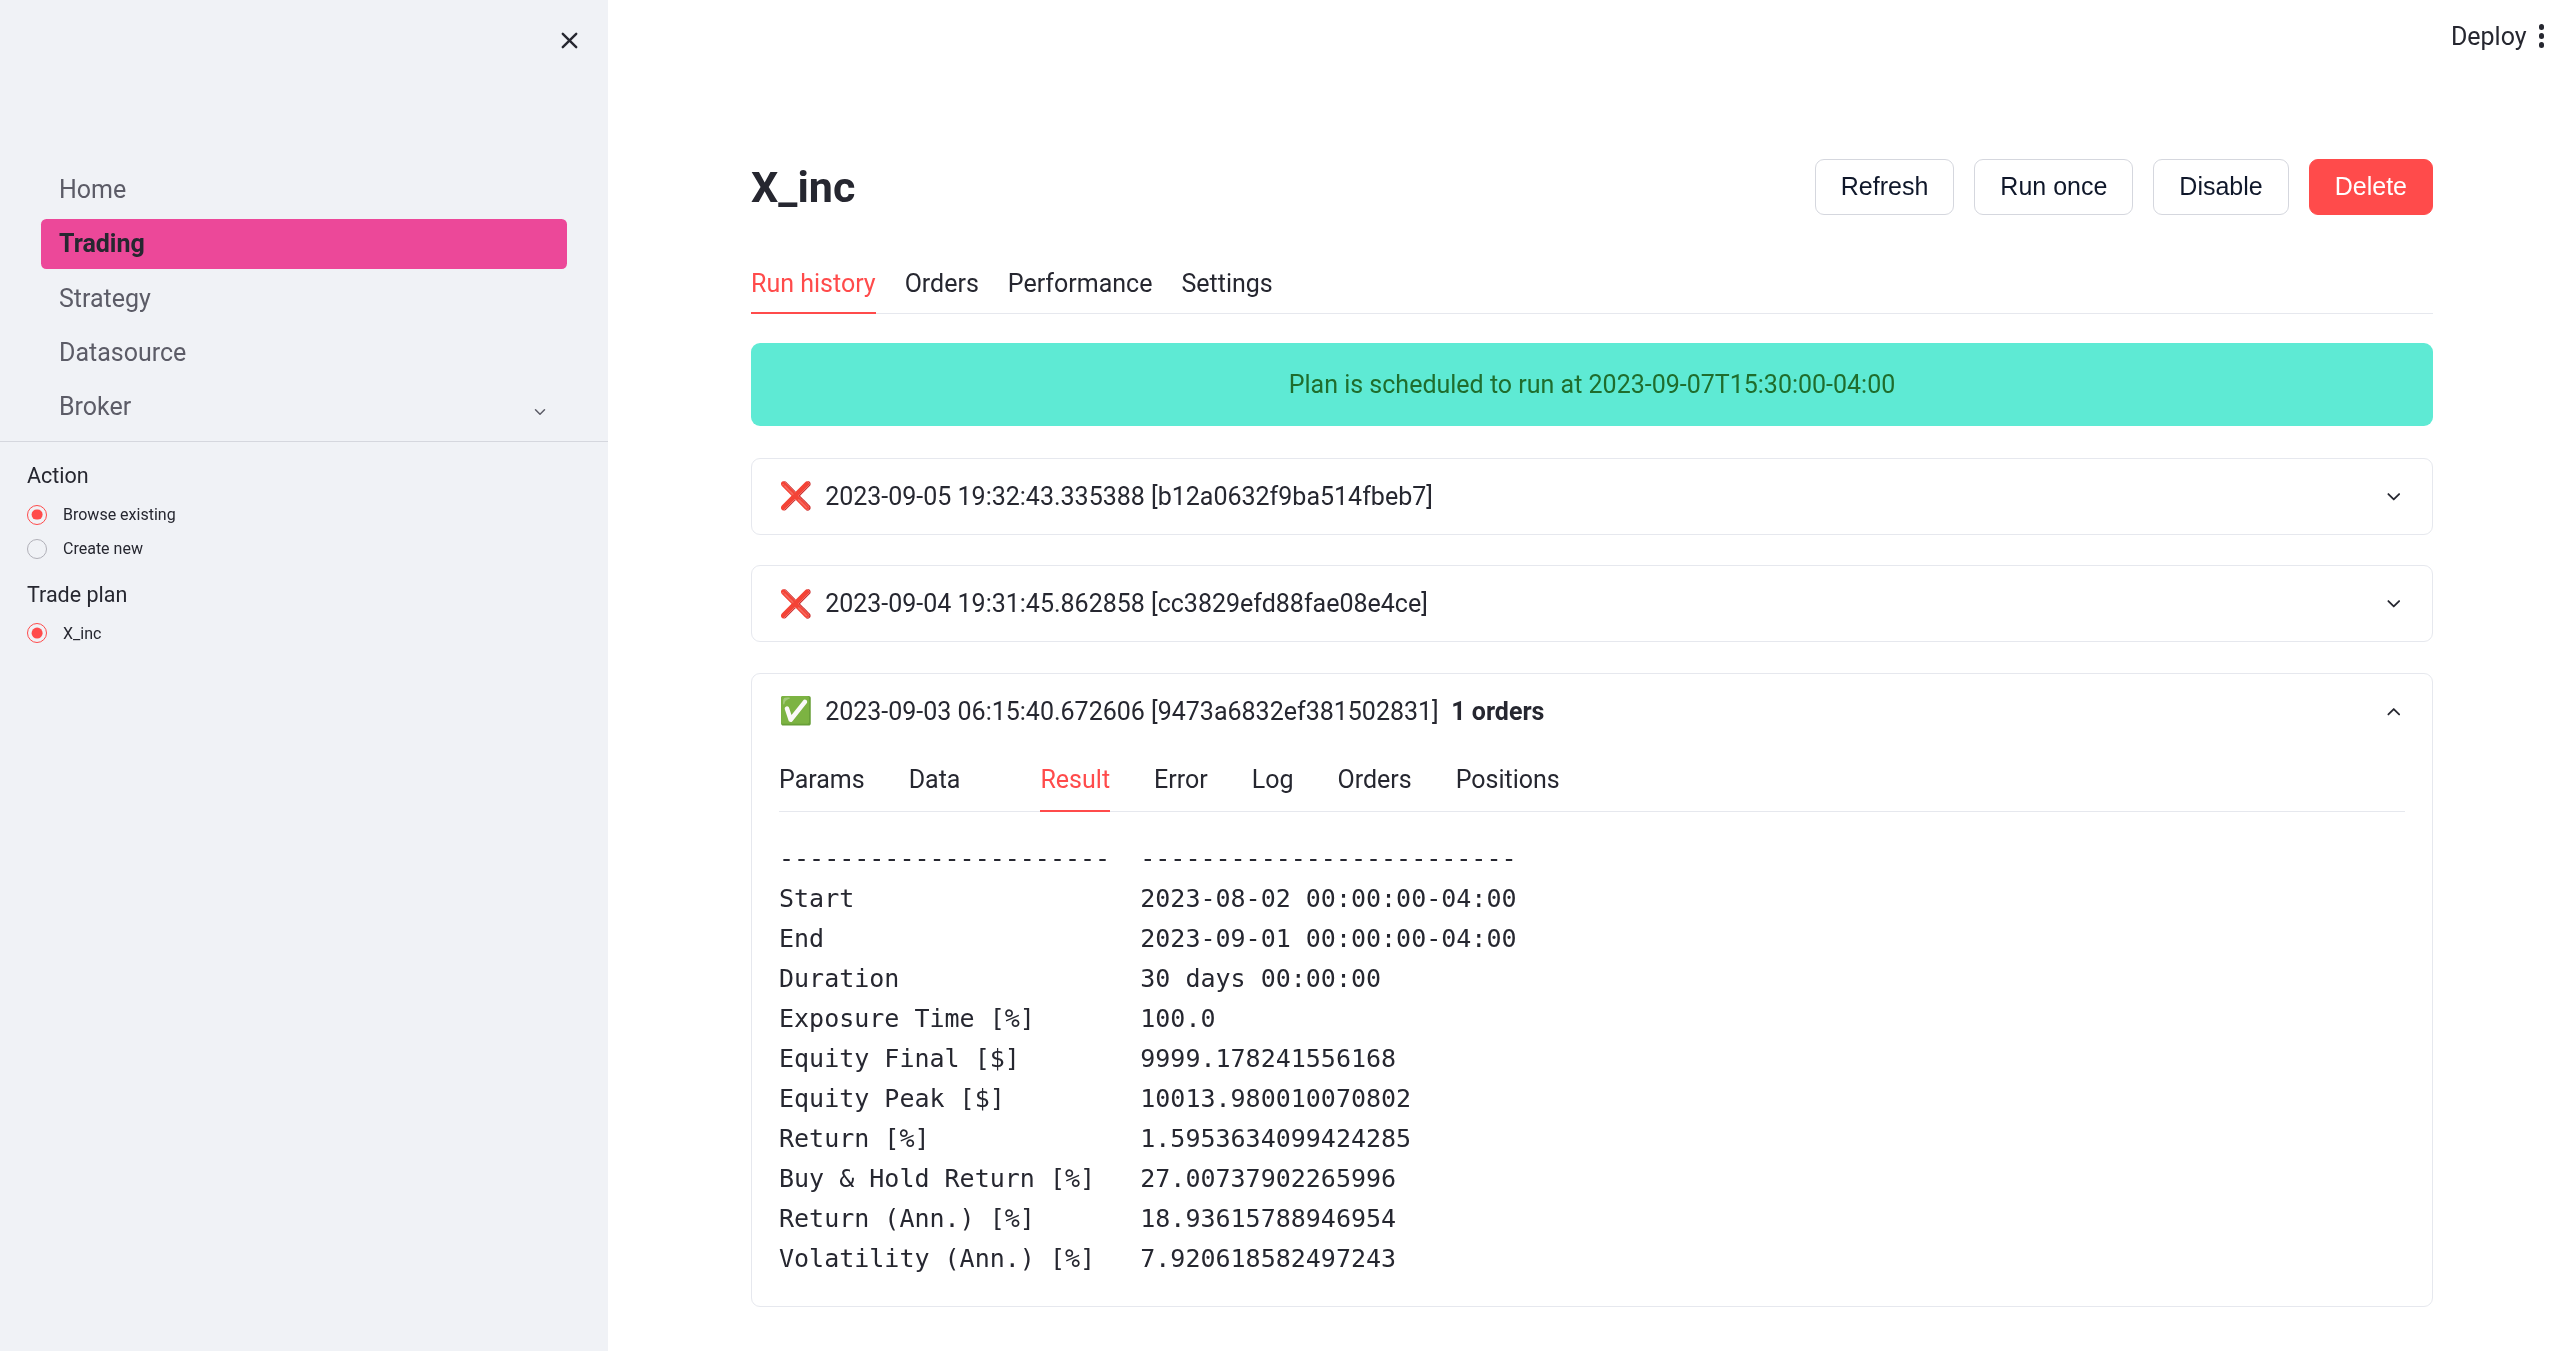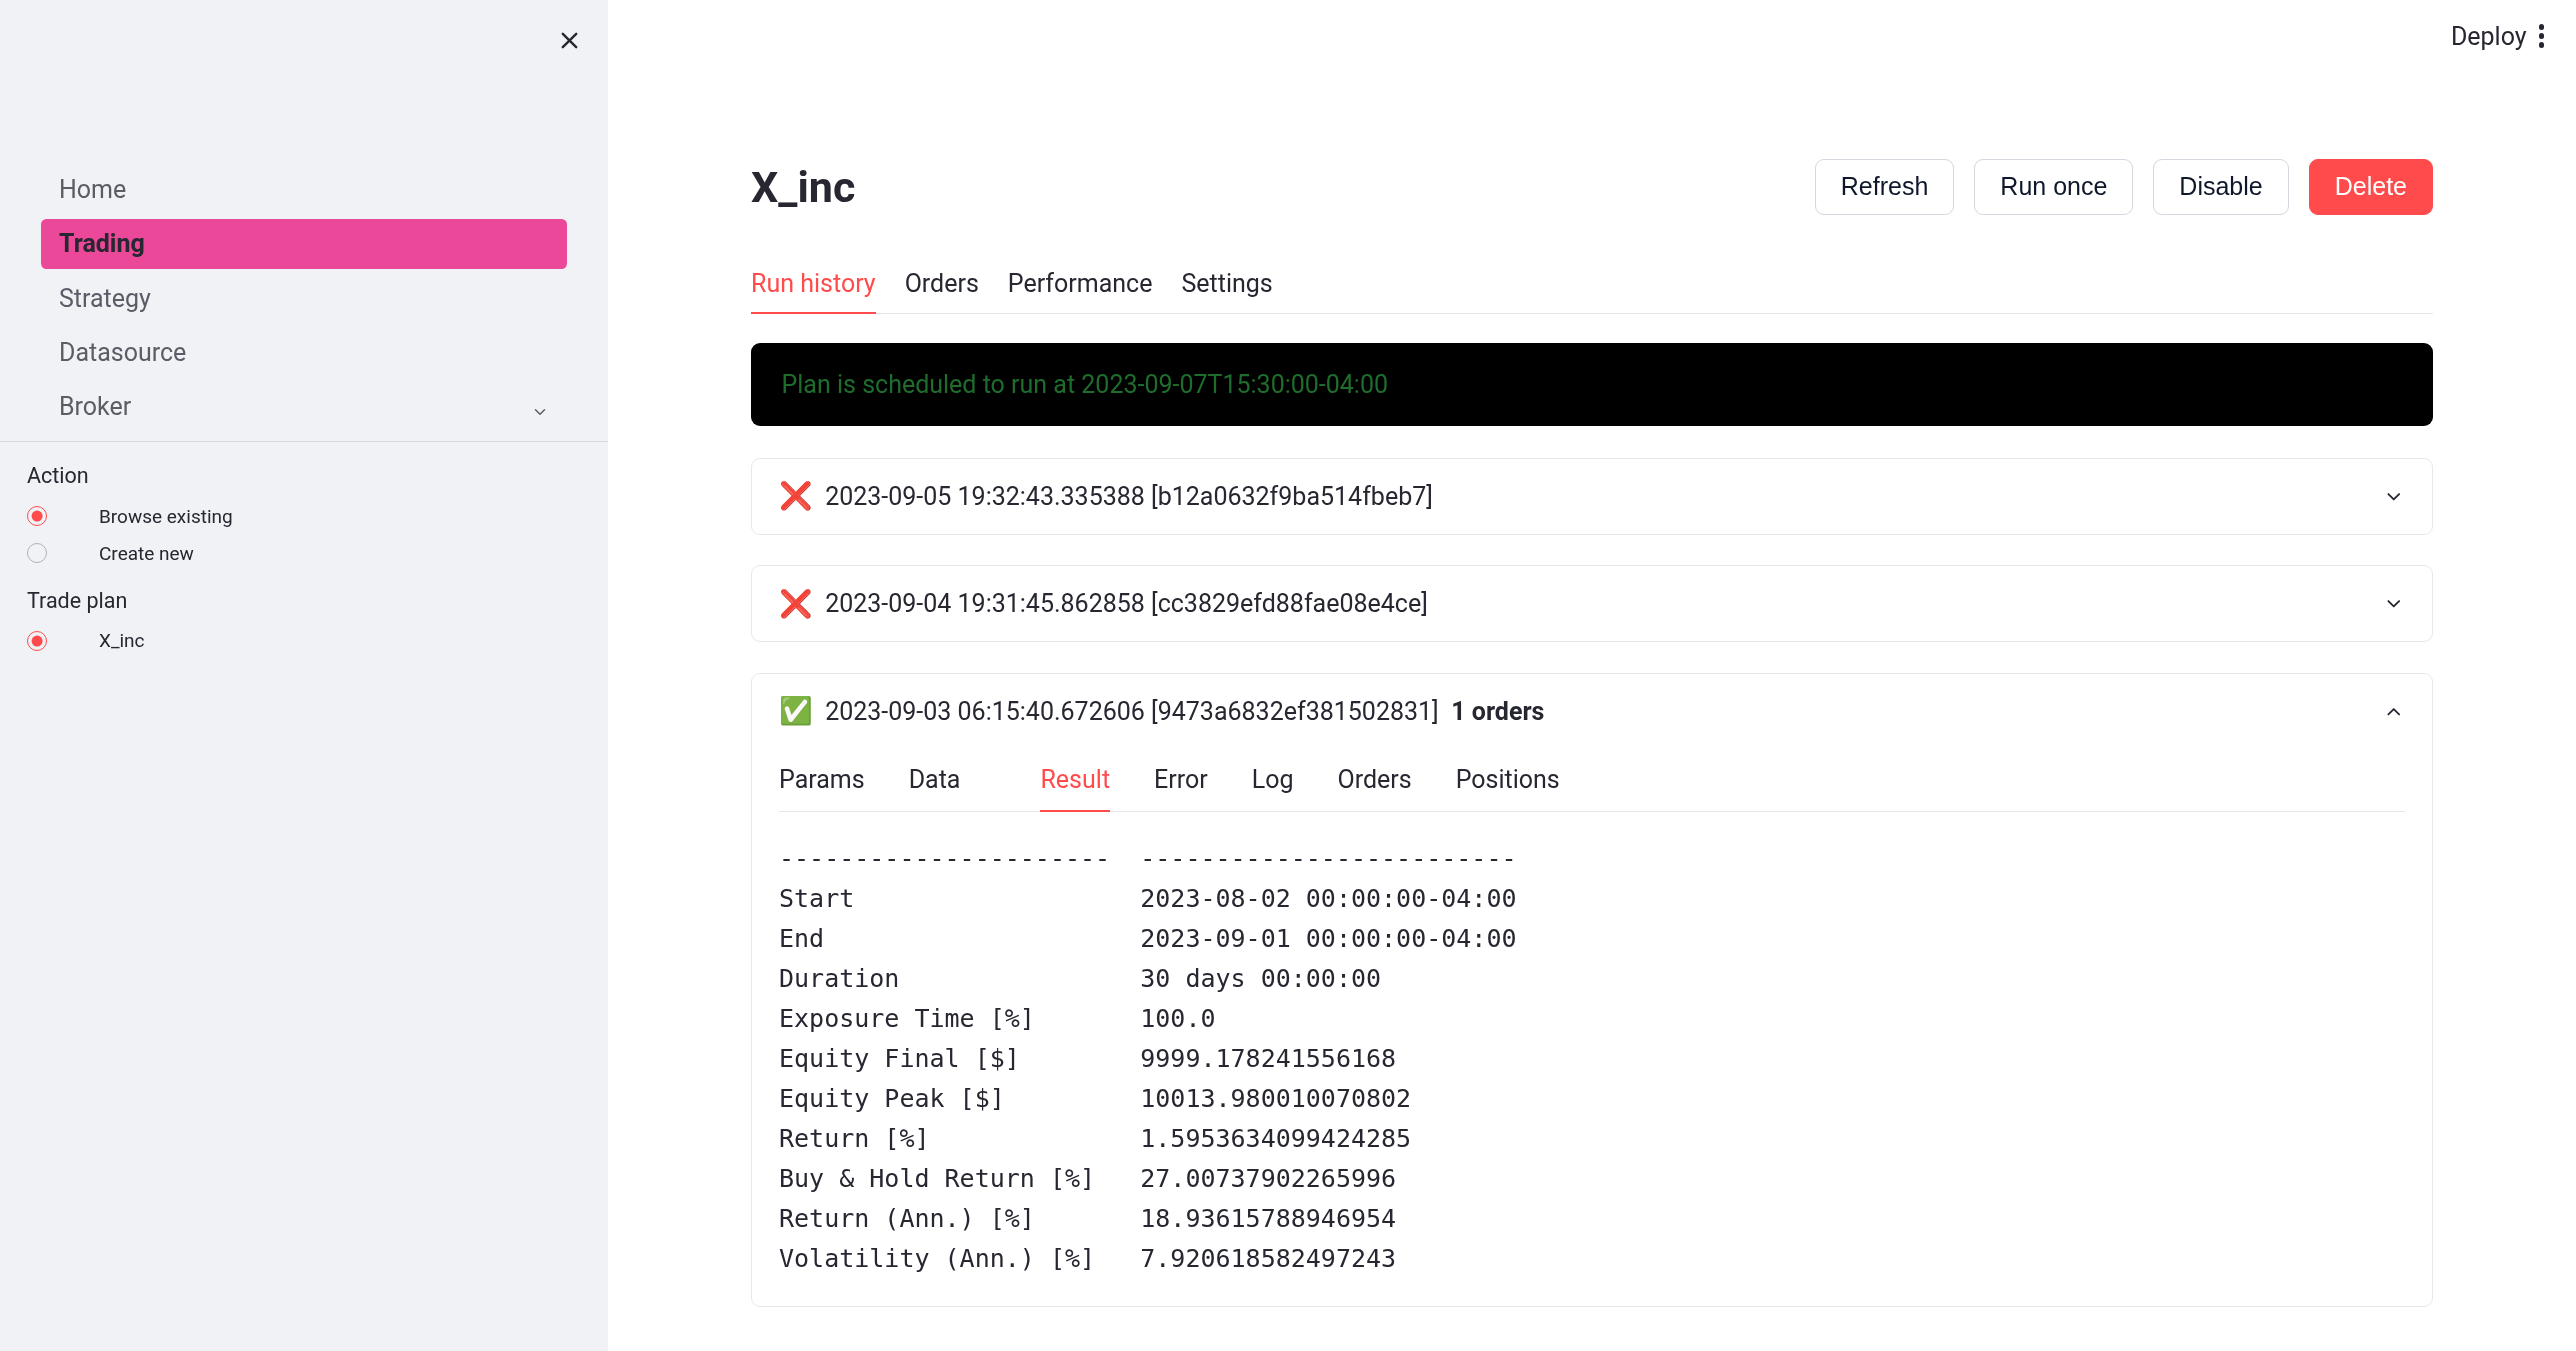--- a/index.html
+++ b/index.html
@@ -98,23 +98,22 @@
   position: absolute;
   top: 50%;
   left: 50%;
   transform: translate(-50%, -50%);
   width: 10.8px;
   height: 10.8px;
   border-radius: 50%;
   background: #ff4b4b;
 }
 .radio-label {
-  font-size: 19px;
-  color: #262730;
-  margin-left: 36px;
+  font-size: 16px;
+  color: #262730;
 }
 .main {
   flex: 1;
   padding: 0;
   position: relative;
   overflow: hidden;
 }
 .topbar {
   display: flex;
   justify-content: flex-end;
@@ -183,26 +182,27 @@
   color: #262730;
   cursor: pointer;
   border-bottom: 2.7px solid transparent;
   margin-bottom: -0.9px;
 }
 .tab.active {
   color: #ff4b4b;
   border-bottom-color: #ff4b4b;
 }
 .banner {
-  background: #000000;
+  background: #5eead4;
   color: #1f6d2d;
   padding: 27px 30.5px;
   border-radius: 9px;
   font-size: 25px;
   margin-bottom: 32px;
+  text-align: center;
 }
 .run-item {
   border: 0.9px solid #e6e8ee;
   border-radius: 9px;
   margin-bottom: 30.5px;
 }
 .run-header {
   display: flex;
   align-items: center;
   justify-content: space-between;

